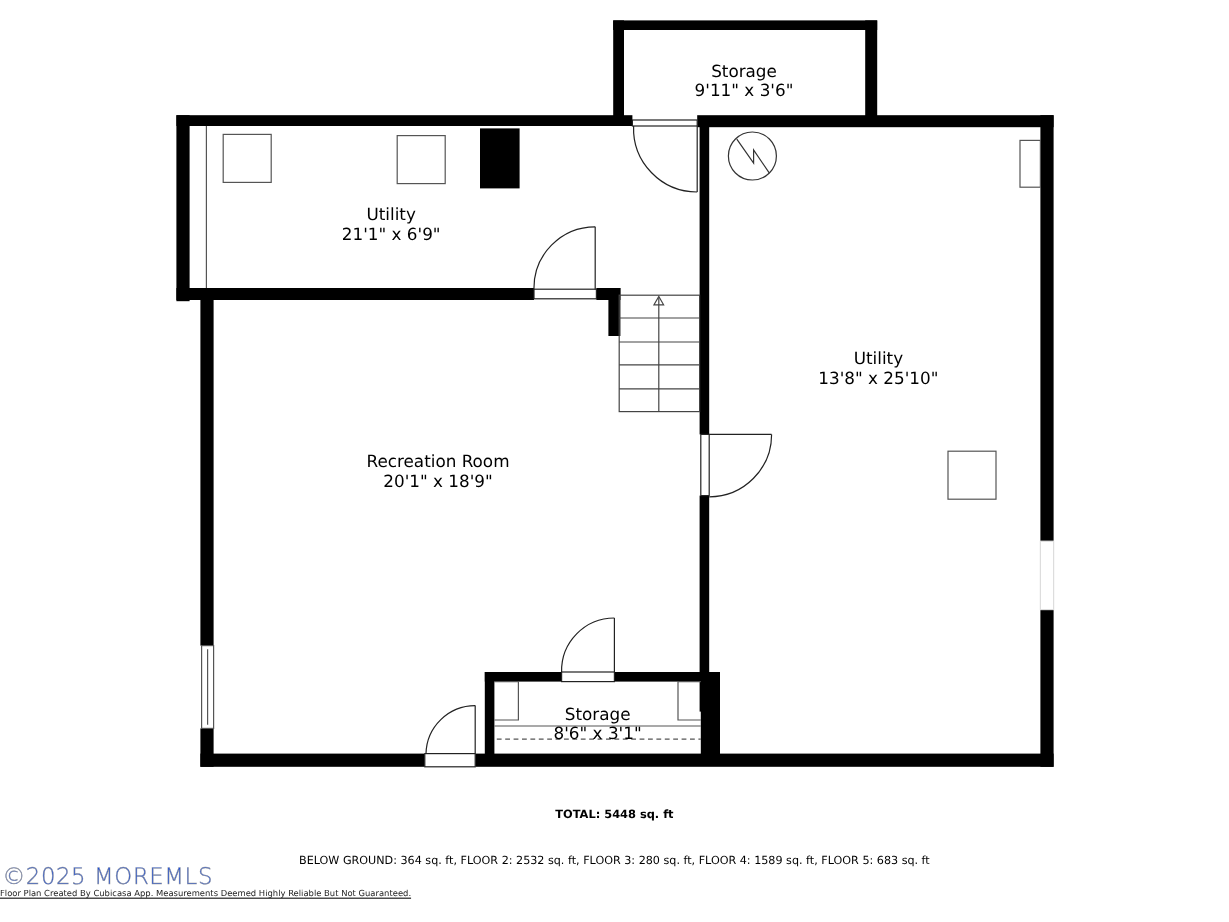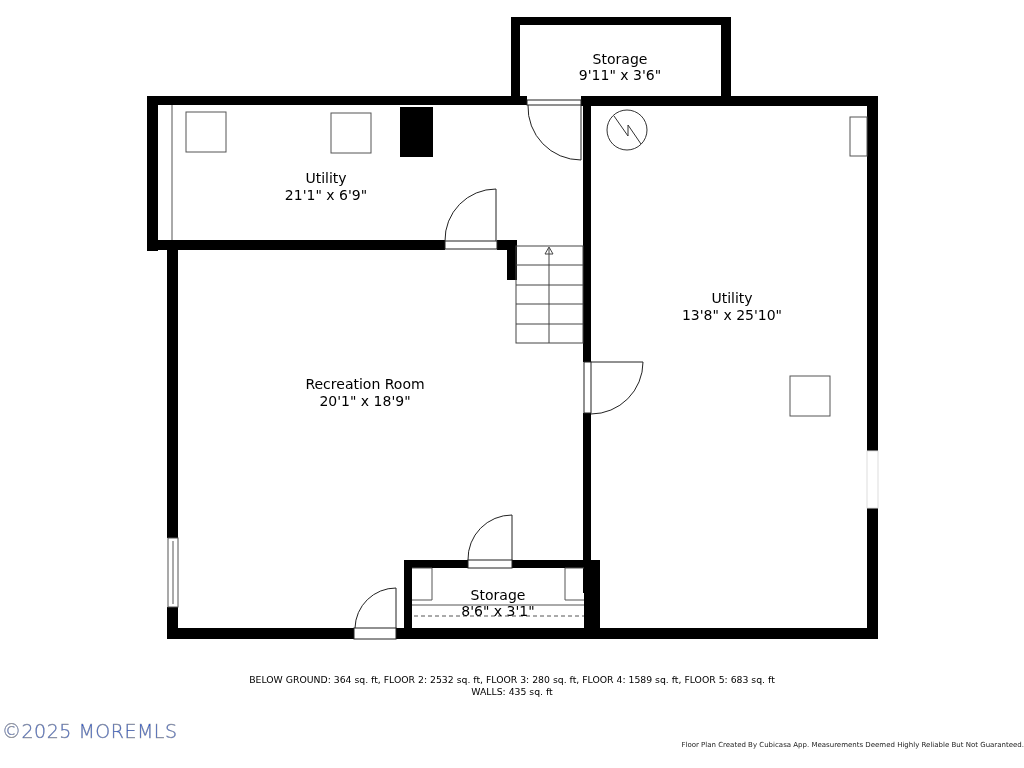--- a/index.html
+++ b/index.html
@@ -1,22 +1,22 @@
 <!DOCTYPE html>
 <html><head>
   <meta charset="utf-8">
   <style>
     html, body { margin: 0; padding: 0; background: #ffffff; }
     body { width: 1024px; height: 768px; position: relative; overflow: hidden; font-family: "DejaVu Sans", sans-serif; }
     #plan { position: absolute; left: 0; top: 0; }
     .room-label { font-family: "DejaVu Sans", sans-serif; font-size: 14px; fill: #000; text-anchor: middle; }
-    .footer-line { font-size: 9.3px; line-height: 12px; }
+    .footer-line { font-size: 9.3px; line-height: 12px; margin-top: 26px; }
     #footer-block { position: absolute; top: 674px; left: 0; width: 1024px; text-align: center; }
     #footer-total { font-weight: bold; font-size: 9.5px; line-height: 12px; }
-    #credit { position: absolute; top: 741px; left: 0; width: 1024px; text-align: right; font-size: 7px; color: #222; }
+    #credit { position: absolute; top: 741px; left: 0; width: 1024px; text-align: left; font-size: 7px; color: #222; text-decoration: underline; }
     #watermark { position: absolute; left: 2px; top: 720px; font-family: "DejaVu Sans", sans-serif; font-size: 19px; color: #1d4ed8; letter-spacing: 0.5px; -webkit-text-stroke: 0.4px #9a9a9a; font-weight: 300; }
   </style>
 </head>
 <body>
 
 <svg id="plan" width="1024" height="670" viewBox="0 0 1024 670" xmlns="http://www.w3.org/2000/svg">
 
   <g fill="#000">
 
     <rect x="511" y="17" width="220" height="8"></rect>
@@ -125,19 +125,19 @@
 
     <text class="room-label" x="365" y="389">Recreation Room</text>
     <text class="room-label" x="365" y="406">20'1" x 18'9"</text>
 
     <text class="room-label" x="498" y="600">Storage</text>
     <text class="room-label" x="498" y="616">8'6" x 3'1"</text>
   </g>
 </svg>
 
 <div id="footer-block">
+  <div id="footer-total">TOTAL: 5448 sq. ft</div>
   <div class="footer-line">BELOW GROUND: 364 sq. ft, FLOOR 2: 2532 sq. ft, FLOOR 3: 280 sq. ft, FLOOR 4: 1589 sq. ft, FLOOR 5: 683 sq. ft</div>
-  <div class="footer-line">WALLS: 435 sq. ft</div>
 </div>
 
 <div id="credit">Floor Plan Created By Cubicasa App. Measurements Deemed Highly Reliable But Not Guaranteed.</div>
 
 <div id="watermark">©2025 MOREMLS</div>
 
 </body></html>

